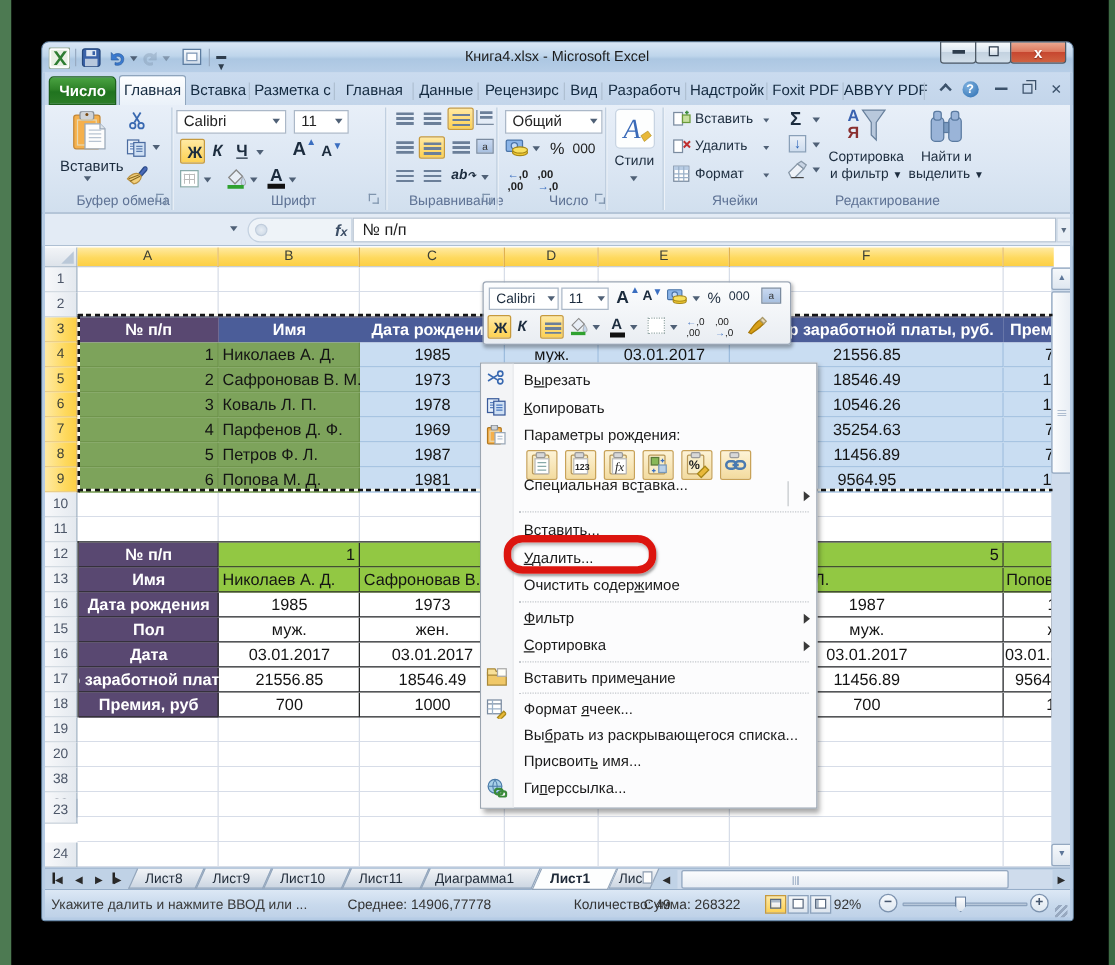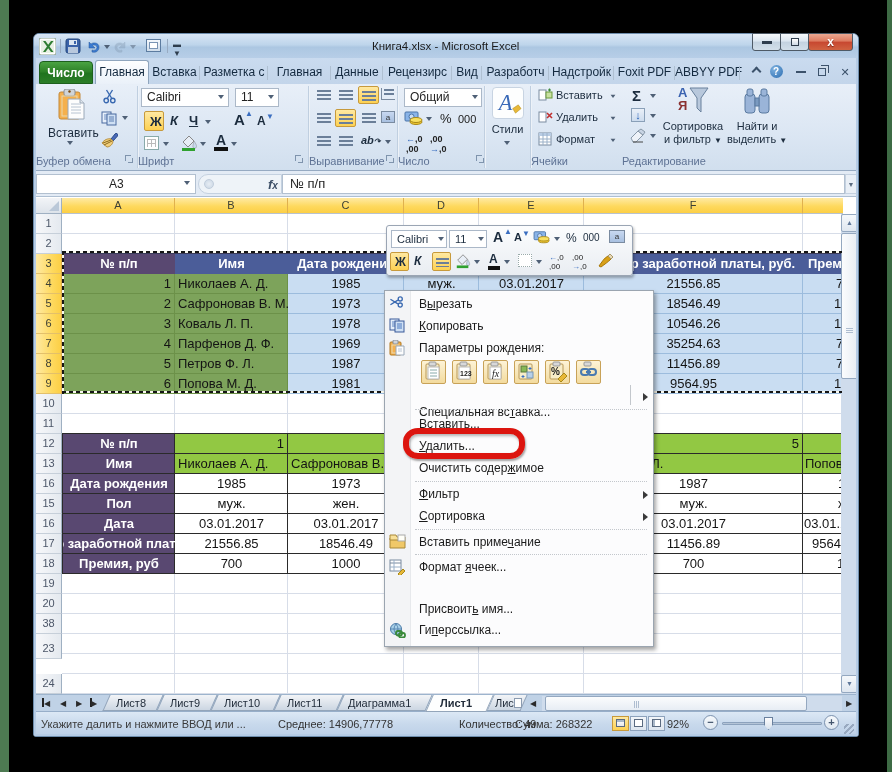--- a/index.html
+++ b/index.html
@@ -14,21 +14,21 @@
 .wbtn.close{background:linear-gradient(#eba891,#dd7a5f 45%,#c74730 50%,#d06341);color:#fff;}
 #tabstrip{left:0;top:24px;width:824px;height:26px;background:linear-gradient(#cadbef,#c3d5ea);}
 .rtab{position:absolute;top:28px;height:22px;font-size:12px;color:#13293f;text-align:center;line-height:21px;white-space:nowrap;}
 .rtab:after{content:"";position:absolute;right:0;top:4px;width:1px;height:14px;background:#afc0d2;}
 #tabFile{left:5px;top:27px;width:54px;height:23px;background:linear-gradient(#4aa342,#2e8228 45%,#20741f 55%,#2c7d27);border:1px solid #1d601d;border-radius:4px 4px 0 0;color:#fff;font-weight:bold;font-size:12px;text-align:center;line-height:22px;}
 #tabHome{left:61px;top:26px;width:54px;height:24px;background:linear-gradient(#fdfeff,#eaf1f9);border:1px solid #8fa5bd;border-bottom:none;border-radius:3px 3px 0 0;color:#13293f;font-size:12px;text-align:center;line-height:23px;z-index:2;}
 .thbtn{top:30px;height:17px;font-size:10px;color:#3c526b;text-align:center;line-height:16px;}
 #ribbon{left:0;top:50px;width:824px;height:87px;background:linear-gradient(#e8eff8,#dbe6f3 60%,#d1dfee);border-bottom:1px solid #96aac2;}
 .rgroup{position:absolute;top:0;height:86px;}
 .rgsep{position:absolute;top:2px;width:1px;height:82px;background:#c0cfe0;box-shadow:1px 0 0 #edf2f8;}
-.rlabel{position:absolute;bottom:3px;left:0;width:100%;text-align:left;font-size:11px;color:#5e7294;}
+.rlabel{position:absolute;bottom:3px;left:12px;width:100%;text-align:center;font-size:11px;color:#5e7294;}
 .dlg{position:absolute;bottom:6px;width:9px;height:9px;}
 .dlg:before{content:"";position:absolute;left:0;top:0;width:5px;height:5px;border-left:1px solid #7f94ad;border-top:1px solid #7f94ad;}
 .dlg:after{content:"";position:absolute;right:1px;bottom:1px;width:4px;height:4px;border-right:1px solid #7f94ad;border-bottom:1px solid #7f94ad;}
 .combo{position:absolute;background:#fff;border:1px solid #abb8c8;height:19px;font-size:12px;color:#222;line-height:17px;padding-left:5px;}
 .ca{position:absolute;width:0;height:0;border:3px solid transparent;border-top:4px solid #4f6076;}
 .btn-on{background:linear-gradient(#ffe9a2,#fdd152);border:1px solid #c79a3c;border-radius:2px;}
 .ti{position:absolute;font-weight:bold;color:#1c2c3e;}
 .lines{position:absolute;background:repeating-linear-gradient(#6b7f99 0 2px,transparent 2px 4px);}
 #fbar{left:0;top:137px;width:824px;height:26px;background:#e3ebf5;border-bottom:1px solid #aebfd2;}
 #nbox{left:2px;top:140px;width:160px;height:20px;background:#fff;border:1px solid #b2c0d0;font-size:12px;color:#222;}
@@ -325,23 +325,20 @@
             <rect x="5" y="2" width="6" height="7" rx="2"></rect>
             <rect x="19" y="2" width="6" height="7" rx="2"></rect>
           </g>
           <rect x="13" y="11" width="4" height="8" fill="#7a9ac0" stroke="#5a7aa0"></rect>
         </svg>
   <div class="abs" style="left:104px;top:36px;width:62px;text-align:center;font-size:11px;color:#1c2c3e;line-height:13px;">Найти и<br>выделить <span style="font-size:8px;">▼</span></div>
   <div class="rlabel" style="width:152px;">Редактирование</div>
 </div>
 </div>
 <div class="abs" id="fbar"></div>
-<div class="abs" id="nbox">
-      <span style="position:absolute;left:72px;top:2px;">A3</span>
-    </div>
 <div class="abs ca" style="left:150px;top:147px;"></div>
 <div class="abs" id="fxpill">
       <span style="position:absolute;left:5px;top:4px;width:10px;height:10px;border-radius:50%;background:radial-gradient(#e7edf4,#c9d6e4);border:1px solid #c0cddc;"></span>
     </div>
 <div class="abs" id="fx">f<span style="font-size:10px;">x</span></div>
 <div class="abs" id="ffield">№ п/п</div>
 <div class="abs" id="fexp">▼</div>
 <div class="abs" id="sheet">
 <div style="position:absolute;left:0;top:0;width:824px;height:1px;background:#fff;"></div>
 <div id="corner" class="abs"></div>
@@ -694,21 +691,21 @@
           <path d="M12 18 l6 -6 3 3 -6 6 z" fill="#e8b838" stroke="#a88818"></path>
         </svg></div>
 <div class="pbtn" style="left:191px;top:69px;"><svg width="23" height="22" viewBox="0 0 23 22">
           <rect x="7" y="1" width="7" height="4" rx="1" fill="#d8d8d8" stroke="#999"></rect>
           <g fill="none" stroke="#4a7ab0" stroke-width="2">
             <rect x="4" y="8" width="8" height="6" rx="3"></rect>
             <rect x="11" y="8" width="8" height="6" rx="3"></rect>
           </g>
           <line x1="9" y1="11" x2="14" y2="11" stroke="#4a7ab0" stroke-width="2"></line>
         </svg></div>
-<div class="mi" style="top:114px;">Специальная вс<span class="u">т</span>авка...</div>
+<div class="mi" style="top:90px;">Специальная вс<span class="u">т</span>авка...</div>
 <div class="abs" style="left:245px;top:94px;width:1px;height:20px;background:#c3c7cc;"></div>
 <div class="marr" style="left:258px;top:102px;"></div>
 <div class="msep" style="top:118px;"></div>
 <div class="mi" style="top:126px;">Вс<span class="u">т</span>авить...</div>
 <div class="mi" style="top:148px;"><span class="u">У</span>далить...</div>
 <div class="mi" style="top:170px;">Очистить содер<span class="u">ж</span>имое</div>
 <div class="msep" style="top:190px;"></div>
 <div class="mi" style="top:196px;"><span class="u">Ф</span>ильтр</div>
 <div class="marr" style="left:258px;top:200px;"></div>
 <div class="mi" style="top:218px;"><span class="u">С</span>ортировка</div>
@@ -722,20 +719,21 @@
 <div class="mi" style="top:244px;">Вставить приме<span class="u">ч</span>ание</div>
 <div class="msep" style="top:263px;"></div>
 <div class="mic" style="top:268px;"><svg width="16" height="16" viewBox="0 0 16 16">
           <rect x="1" y="1" width="11" height="11" fill="#fff" stroke="#7a8ba0"></rect>
           <line x1="1" y1="4" x2="12" y2="4" stroke="#7a8ba0"></line>
           <line x1="1" y1="8" x2="12" y2="8" stroke="#9ab0c8"></line>
           <line x1="5" y1="1" x2="5" y2="12" stroke="#9ab0c8"></line>
           <path d="M9 15 l5 -5 2 2 -5 5 z" fill="#e8b838" stroke="#a88818"></path>
         </svg></div>
 <div class="mi" style="top:269px;">Формат <span class="u">я</span>чеек...</div>
+<div class="mi" style="top:290px;">Вы<span class="u">б</span>рать из раскрывающегося списка...</div>
 <div class="mi" style="top:311px;">Присвоит<span class="u">ь</span> имя...</div>
 <div class="mic" style="top:331px;"><svg width="17" height="16" viewBox="0 0 17 16">
           <circle cx="7" cy="7" r="5.5" fill="#a8d0e8" stroke="#4a7aa8"></circle>
           <path d="M2 7 h10 M7 2 a8 8 0 0 1 0 10 M7 2 a8 8 0 0 0 0 10" fill="none" stroke="#4a7aa8" stroke-width=".8"></path>
           <g fill="none" stroke="#3a8a3a" stroke-width="1.8">
             <rect x="7" y="9" width="6" height="4.5" rx="2"></rect>
             <rect x="11" y="9" width="6" height="4.5" rx="2" transform="translate(-1,2)"></rect>
           </g>
         </svg></div>
 <div class="mi" style="top:332px;">Ги<span class="u">п</span>ерссылка...</div>

